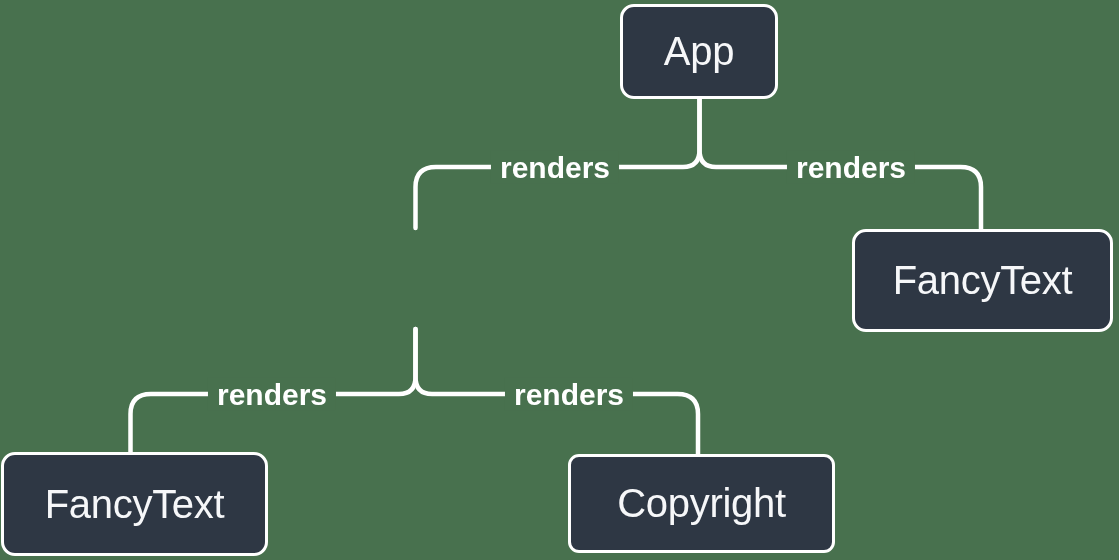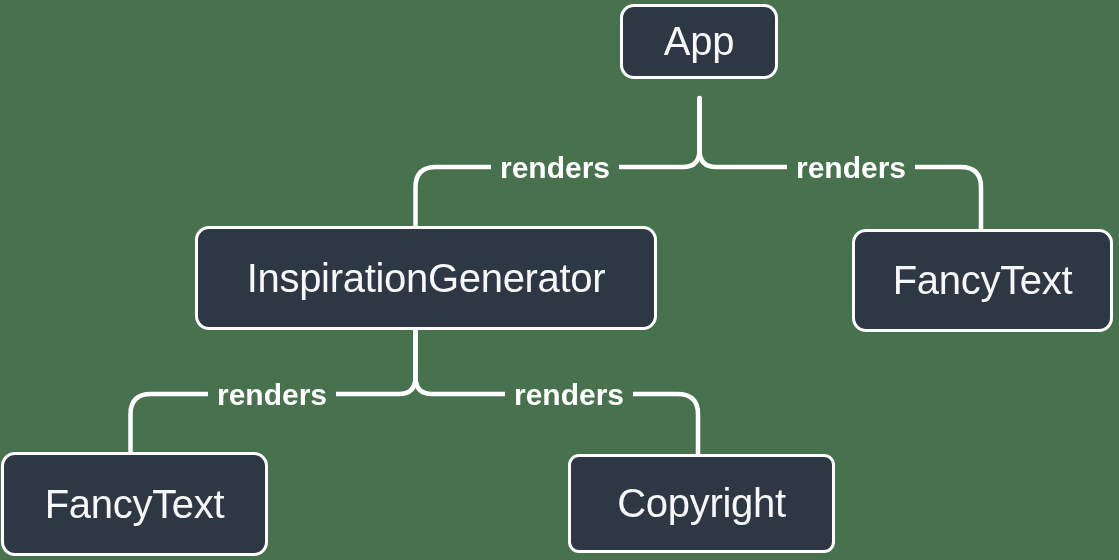--- a/index.html
+++ b/index.html
@@ -32,21 +32,21 @@
     display:flex;align-items:center;justify-content:center;
     background:var(--node-fill);
     border:3px solid var(--node-border);
     border-radius:14px;
     color:var(--node-text);
     font-size:40px;
     font-weight:500;
     letter-spacing:-0.3px;
     white-space:nowrap;
   }
-  .node-app{left:620px;top:4px;width:158px;height:75px;text-align:right;}
+  .node-app{left:620px;top:4px;width:158px;height:95px;text-align:right;}
   .node-inspiration-generator{left:195px;top:226px;width:462px;height:104px;}
   .node-fancy-text-top{left:852px;top:229px;width:261px;height:103px;}
   .node-fancy-text-bottom{left:1px;top:452px;width:267px;height:104px;}
   .node-copyright{left:568px;top:454px;width:267px;height:99px;border-radius:11px;}
   .edge-label{
     position:absolute;
     transform:translate(-50%,-50%);
     background:var(--background);
     color:var(--edge-label-text);
     font-size:30px;
@@ -69,23 +69,20 @@
     <path d="M 699.5 98 L 699.5 150 Q 699.5 167 683 167 L 436 167 Q 415.5 167 415.5 187 L 415.5 228"></path>
     <path d="M 699.5 98 L 699.5 150 Q 699.5 167 716 167 L 960.5 167 Q 981 167 981 187 L 981 231"></path>
     <path d="M 415.5 329 L 415.5 377 Q 415.5 394 399 394 L 151 394 Q 130.5 394 130.5 414 L 130.5 454"></path>
     <path d="M 415.5 329 L 415.5 377 Q 415.5 394 432 394 L 677.5 394 Q 698 394 698 414 L 698 456"></path>
   </svg>
 
   <div class="node node-app">
     <span>App</span>
   </div>
 
-  <div class="node node-inspiration-generator">
-    <span>InspirationGenerator</span>
-  </div>
 
   <div class="node node-fancy-text-top">
     <span>FancyText</span>
   </div>
 
   <div class="node node-fancy-text-bottom">
     <span>FancyText</span>
   </div>
 
   <div class="node node-copyright">

